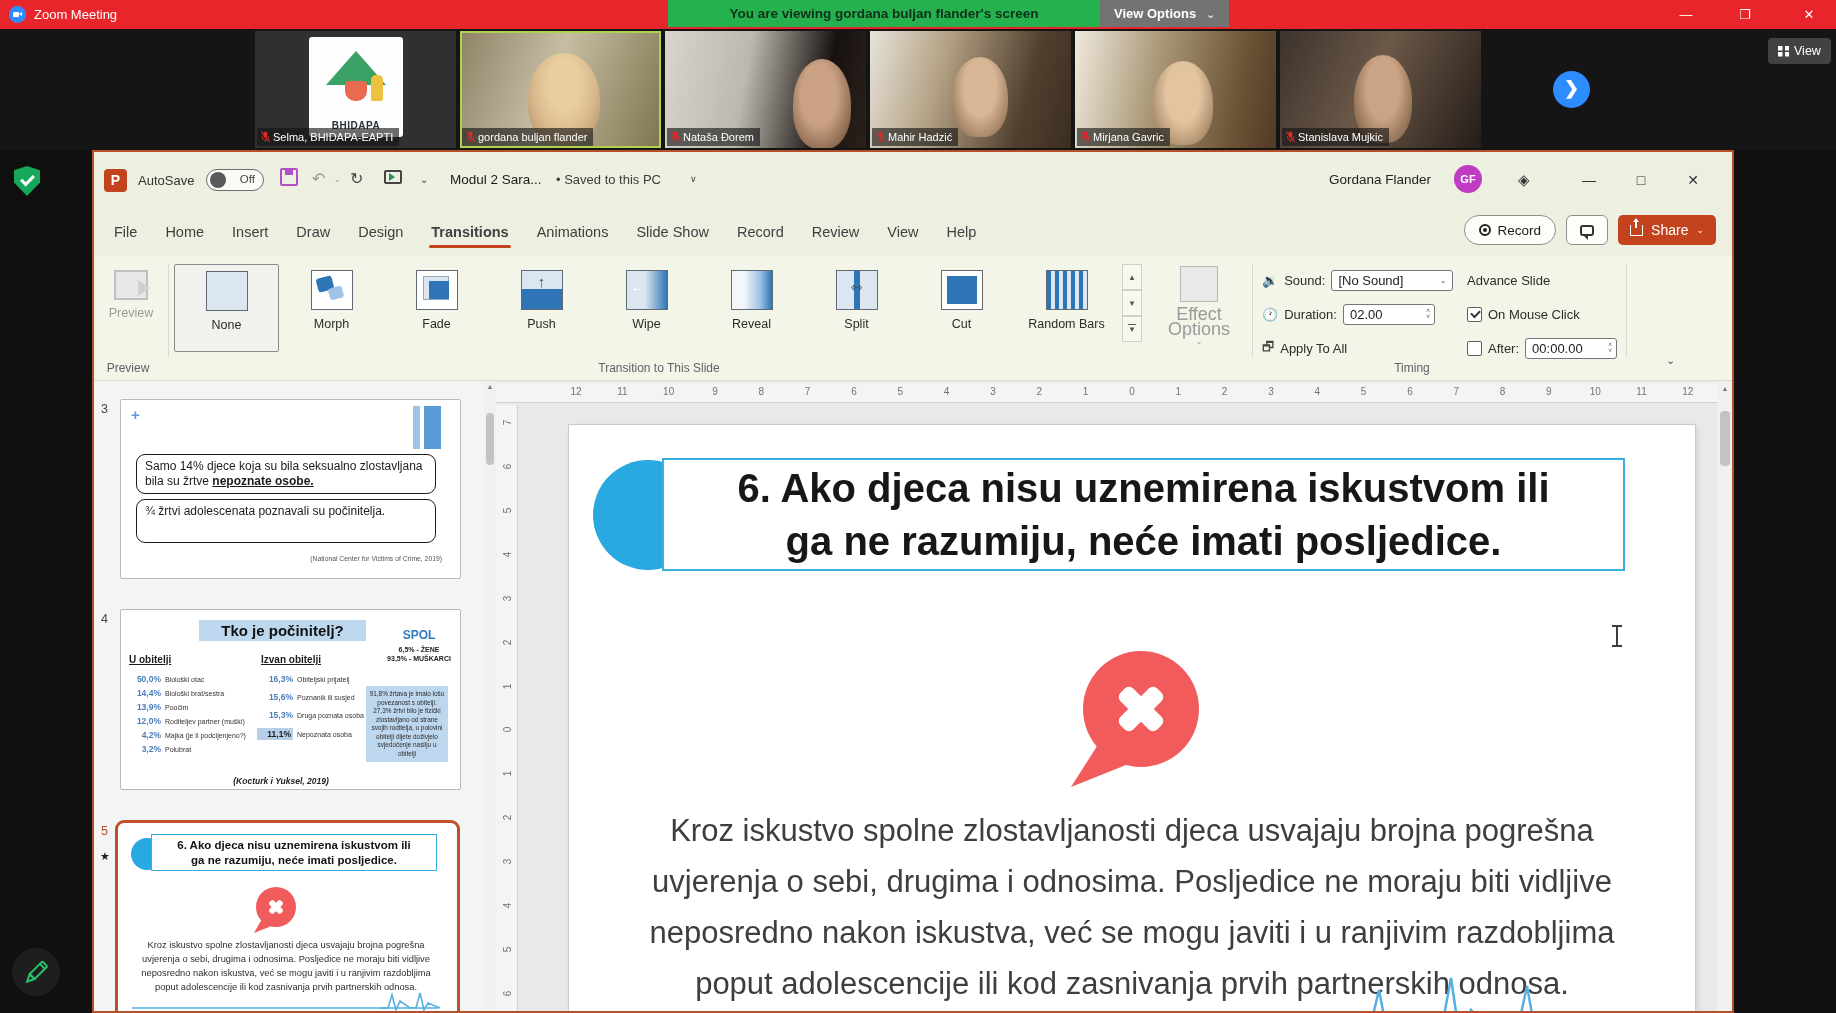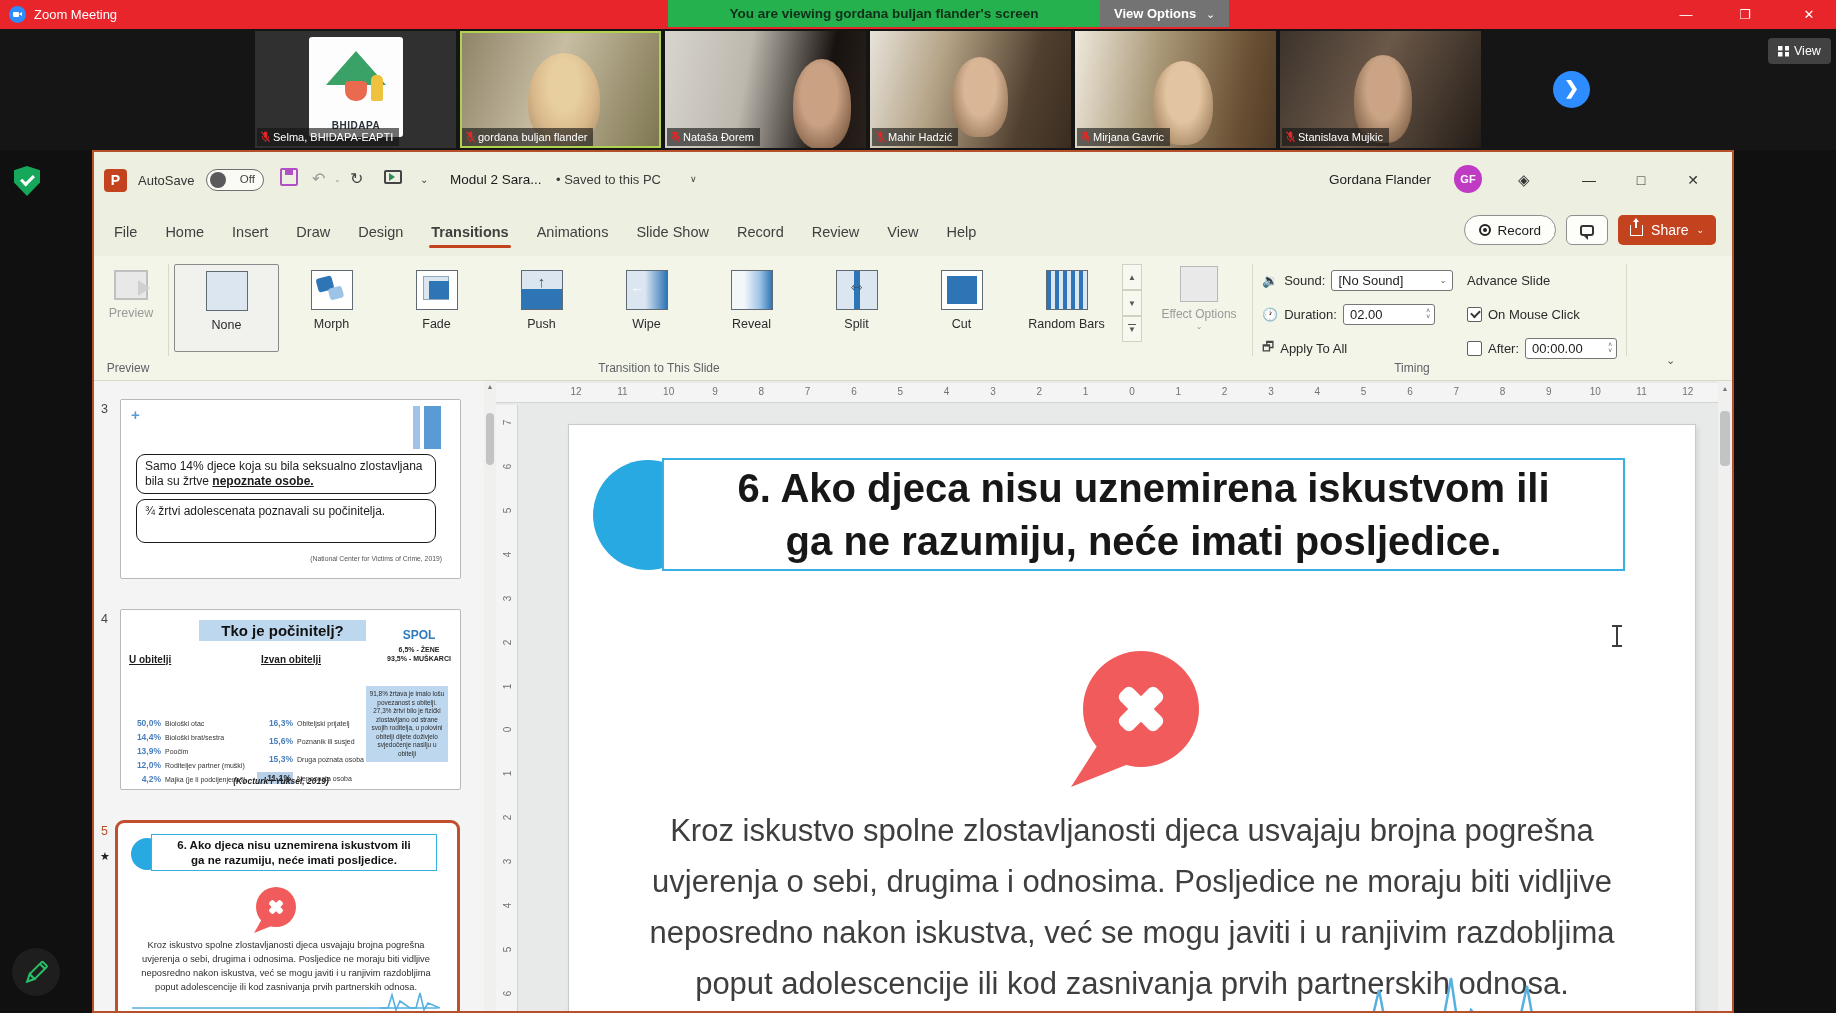--- a/index.html
+++ b/index.html
@@ -162,21 +162,21 @@
   .ticon.split:after { content:"⇿"; position:absolute; left:0; right:0; top:8px; color:#3c4c5c; font-size:14px; }
   .ticon.reveal { background:linear-gradient(90deg,#f4f7fa 0 30%,#9dc3e6 70%,#2e75b6 100%); }
   .ticon.cut { background:#fff; }
   .ticon.cut:after { content:""; position:absolute; left:5px; top:5px; right:5px; bottom:5px; background:#2e75b6; }
   .ticon.randombars { background:repeating-linear-gradient(90deg,#2e75b6 0 4px,#dce6f1 4px 8px); }
   #gal-scroll { position:absolute; left:1028px; top:8px; width:20px; }
   .gal-sbtn { width:20px; height:26px; border:1px solid #cfd1c2; background:#f7f8ef; font-size:8px; color:#555;
               text-align:center; line-height:26px; }
   #effect-options { position:absolute; left:1062px; top:10px; width:86px; text-align:center; }
   #eo-icon { width:38px; height:36px; margin:0 auto 5px; border:1.4px solid #b9b9b9; background:#e9e9e9; }
-  #effect-options .lbl { font-size:12px; color:#9a9a9a; line-height:15px; }
+  #effect-options .lbl { font-size:18px; color:#9a9a9a; line-height:15px; }
   #effect-options .chev { font-size:8px; color:#9a9a9a; }
 
   #timing-grp { position:absolute; left:1168px; top:0; width:356px; height:100%; }
   .t-row { position:absolute; left:0; height:24px; display:flex; align-items:center; gap:6px; font-size:13px; color:#2b2b2b; }
   .dropdown { background:#fff; border:1px solid #767676; border-radius:3px; font-size:13px; color:#1b1b1b;
               display:flex; align-items:center; justify-content:space-between; padding:2px 6px; }
   .spin { background:#fff; border:1px solid #767676; border-radius:3px; font-size:13px; color:#1b1b1b;
           display:flex; align-items:center; padding:2px 4px 2px 6px; gap:6px; }
   .spin .arrows { display:flex; flex-direction:column; font-size:6.5px; color:#555; line-height:6px; }
   .icon-glyph { font-size:13px; color:#444; }
@@ -206,21 +206,21 @@
             font-size:12px; line-height:15px; color:#1b1b1b; padding:4px 8px; }
   .t1-cite { position:absolute; right:18px; top:155px; font-size:6.8px; color:#555; }
 
   
   .t2-title { position:absolute; left:78px; top:10px; width:167px; background:#bdd7ee; text-align:center;
               font-size:15px; font-weight:bold; color:#111; padding:2px 0; }
   .t2-spol { position:absolute; left:258px; top:18px; width:80px; text-align:center; color:#2f7bbf; font-weight:bold; font-size:12px; }
   .t2-spol-f { position:absolute; left:258px; top:36px; width:80px; text-align:center; font-size:7px; font-weight:bold; color:#222; }
   .t2-spol-m { position:absolute; left:252px; top:45px; width:92px; text-align:center; font-size:7px; font-weight:bold; color:#222; }
   .t2-colhead { position:absolute; top:44px; font-size:10px; font-weight:bold; text-decoration:underline; color:#1b1b1b; }
-  .t2-row { position:absolute; display:flex; gap:4px; align-items:baseline;margin-top:44px; }
+  .t2-row { position:absolute; display:flex; gap:4px; align-items:baseline; }
   .t2-pct { width:36px; text-align:right; font-size:8.5px; font-weight:bold; color:#4a7ebb; flex:0 0 auto; }
   .t2-pct.hl { background:#b8cfe8; color:#1b1b1b; padding:1px 2px; }
   .t2-lbl { font-size:7px; color:#333; white-space:nowrap; }
   .t2-note { position:absolute; left:245px; top:76px; width:82px; background:#bdd7ee; font-size:6.4px;
              line-height:8.5px; color:#2b2b2b; text-align:center; padding:4px 3px; }
   .t2-cite { position:absolute; left:60px; top:166px; width:200px; text-align:center; font-size:8.5px;
              font-style:italic; font-weight:bold; color:#222; }
 
   
   .t3-circle { position:absolute; left:13px; top:15px; width:32px; height:32px; border-radius:50%; background:#29a9e1; }

